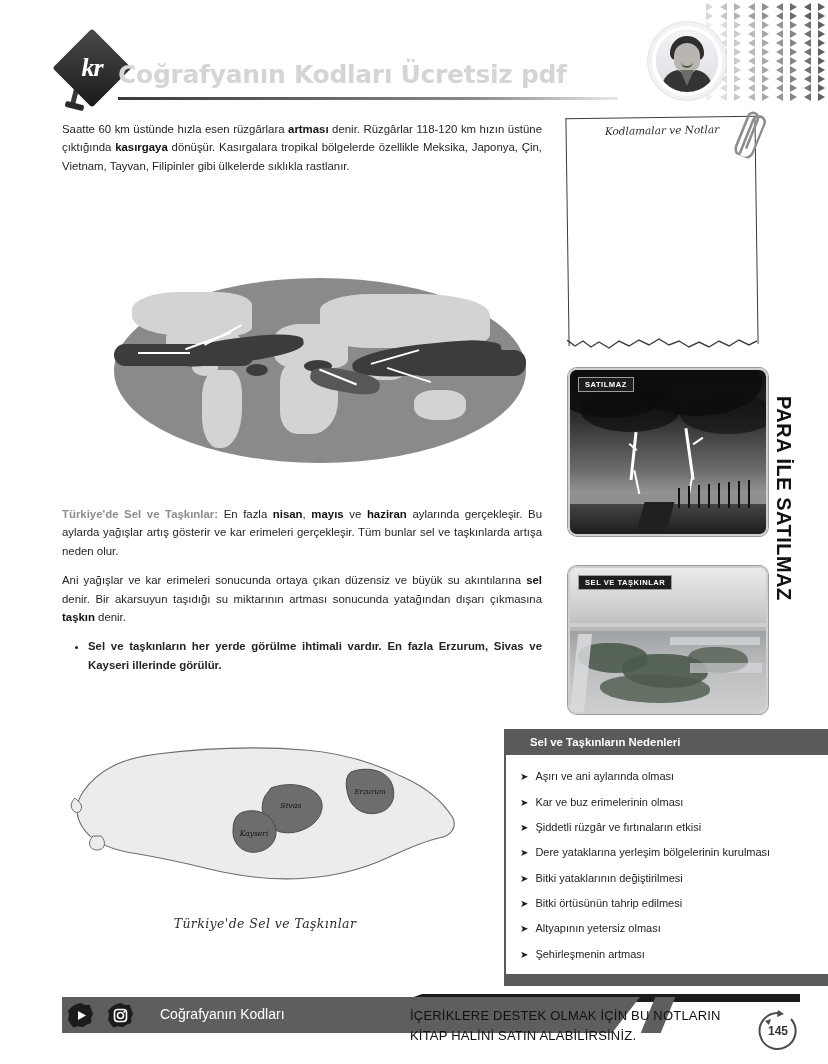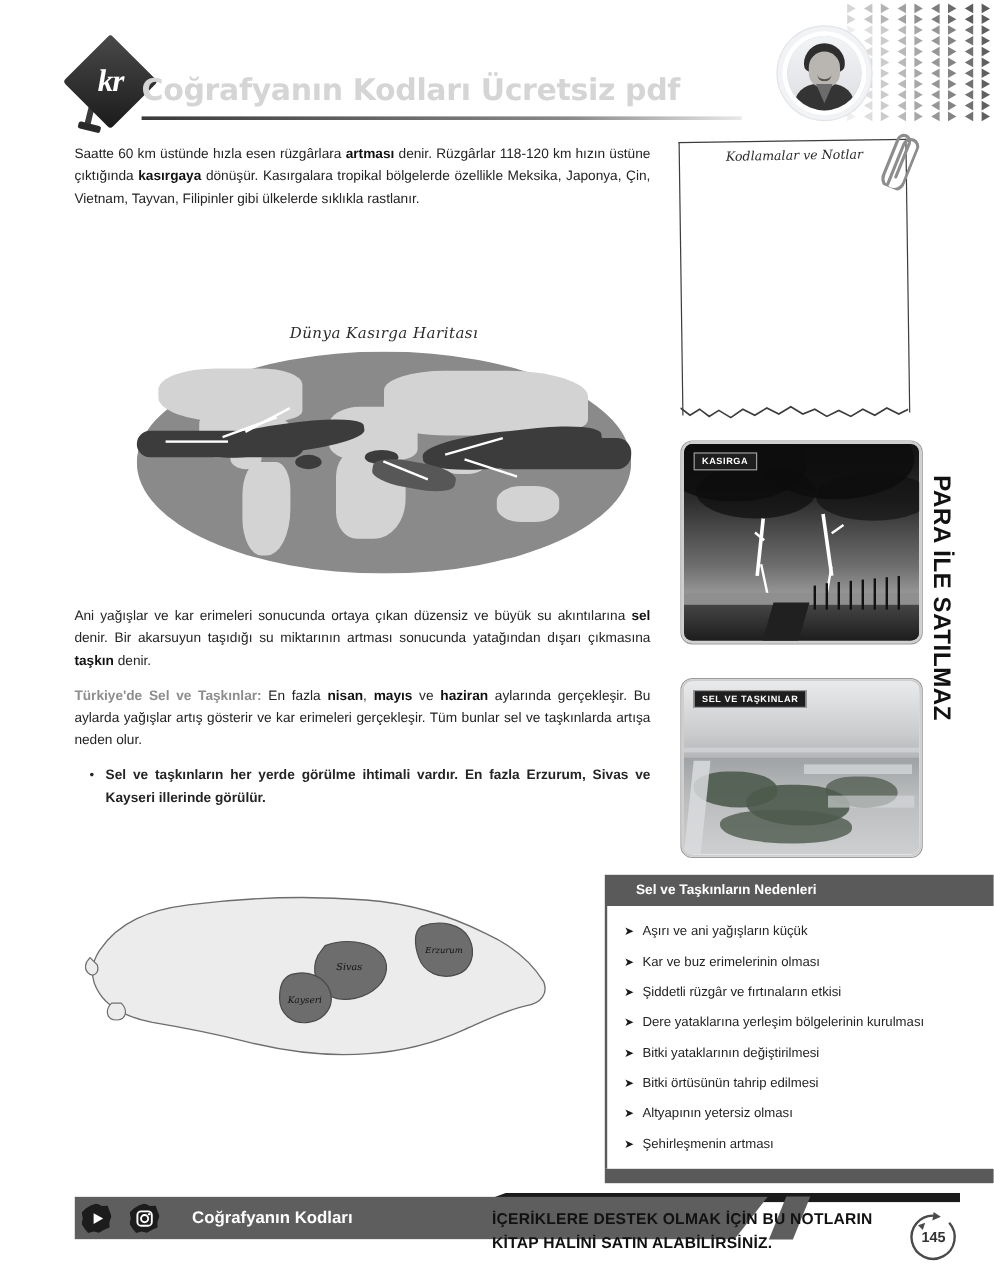--- a/index.html
+++ b/index.html
@@ -127,31 +127,31 @@
   .cause-item{display:flex;align-items:flex-start;gap:7px;font-size:11px;
       line-height:15px;color:#242424;padding:5.2px 0;}
   .arrow-ic{flex:0 0 auto;color:#1a1a1a;font-size:10px;line-height:15px;}
 
   
   #footer{position:absolute;left:0;top:992px;width:828px;height:72px;}
   #foot-left{position:absolute;left:62px;top:5px;width:578px;height:36px;
       background:#5e5e5e;clip-path:polygon(0 0,100% 0,calc(100% - 28px) 100%,0 100%);}
   #foot-slash{position:absolute;left:648px;top:5px;width:20px;height:36px;
       background:#5e5e5e;transform:skewX(-22deg);}
-  #foot-brand{position:absolute;left:160px;top:14px;font-size:14px;font-weight:bold;
+  #foot-brand{position:absolute;left:160px;top:14px;font-size:14px;font-weight:normal;
       color:#fff;}
   .soc{position:absolute;top:11px;width:25px;height:25px;background:#1c1c1c;}
   #soc-yt{left:68px;clip-path:polygon(50% 0%,68% 8%,87% 7%,93% 25%,100% 42%,93% 60%,
       93% 80%,75% 87%,58% 97%,40% 93%,22% 98%,10% 84%,0 68%,4% 48%,0 30%,14% 16%,30% 6%);}
   #soc-ig{left:108px;clip-path:polygon(50% 0%,68% 8%,87% 7%,93% 25%,100% 42%,93% 60%,
       93% 80%,75% 87%,58% 97%,40% 93%,22% 98%,10% 84%,0 68%,4% 48%,0 30%,14% 16%,30% 6%);}
   #foot-right{position:absolute;left:400px;top:2px;width:400px;height:8px;
       background:#1b1b1b;clip-path:polygon(22px 0,100% 0,100% 100%,0 100%);}
   #foot-msg{position:absolute;left:410px;top:14px;width:350px;font-size:13px;
-      font-weight:bold;color:#111;line-height:20px;letter-spacing:.2px;}
+      font-weight:normal;color:#111;line-height:20px;letter-spacing:.2px;}
   #pagenum{position:absolute;left:757px;top:1010px;width:42px;height:42px;}
   #pagenum .txt{position:absolute;inset:0;display:flex;align-items:center;
       justify-content:center;font-size:12px;font-weight:bold;color:#333;}
 </style>
 </head>
 <body>
 
 <div id="header">
   <div class="logo-stem"></div>
   <div class="logo-stem2"></div>
@@ -271,21 +271,20 @@
       <div class="smile"></div>
       <div class="collar"></div>
   </div>
 </div>
 
 <div id="left-col">
   <p class="body-p">Saatte 60 km üstünde hızla esen rüzgârlara <b>artması</b> denir. Rüzgârlar 118-120 km hızın üstüne çıktığında <b>kasırgaya</b> dönüşür. Kasırgalara tropikal bölgelerde özellikle Meksika, Japonya, Çin, Vietnam, Tayvan, Filipinler gibi ülkelerde sıklıkla rastlanır.</p>
 </div>
 
 <div id="worldmap-block">
-  <div class="hand-caption">Dünya Kasırga Haritası</div>
   <div id="worldmap">
     <div class="wm-ocean"></div>
 
     <div class="land" style="left:18px;top:14px;width:120px;height:44px;border-radius:40% 30% 20% 45%;"></div>
     <div class="land" style="left:52px;top:48px;width:78px;height:40px;border-radius:30% 50% 35% 20%;"></div>
     <div class="land" style="left:78px;top:80px;width:26px;height:18px;border-radius:50%;"></div>
     <div class="land" style="left:88px;top:92px;width:40px;height:78px;border-radius:35% 30% 50% 40%;"></div>
     <div class="land" style="left:166px;top:82px;width:58px;height:74px;border-radius:30% 35% 45% 30%;"></div>
     <div class="land" style="left:160px;top:46px;width:74px;height:44px;border-radius:35% 30% 20% 30%;"></div>
     <div class="land" style="left:206px;top:16px;width:170px;height:54px;border-radius:30% 40% 25% 30%;"></div>
@@ -303,22 +302,22 @@
     <div class="bolt" style="left:24px;top:74px;width:52px;height:2px;background:#fff;"></div>
     <div class="bolt" style="left:70px;top:62px;width:48px;height:2px;background:#fff;transform:rotate(-20deg);"></div>
     <div class="bolt" style="left:88px;top:56px;width:42px;height:2px;background:#fff;transform:rotate(-28deg);"></div>
     <div class="bolt" style="left:256px;top:78px;width:50px;height:2px;background:#fff;transform:rotate(-16deg);"></div>
     <div class="bolt" style="left:272px;top:96px;width:46px;height:2px;background:#fff;transform:rotate(18deg);"></div>
     <div class="bolt" style="left:204px;top:98px;width:40px;height:2px;background:#fff;transform:rotate(22deg);"></div>
   </div>
 </div>
 
 <div style="position:absolute;left:62px;top:505px;width:480px;">
+  <p class="body-p"><span class="lead">Türkiye'de Sel ve Taşkınlar:</span> En fazla <b>nisan</b>, <b>mayıs</b> ve <b>haziran</b> aylarında gerçekleşir. Bu aylarda yağışlar artış gösterir ve kar erimeleri gerçekleşir. Tüm bunlar sel ve taşkınlarda artışa neden olur.</p>
   <p class="body-p">Ani yağışlar ve kar erimeleri sonucunda ortaya çıkan düzensiz ve büyük su akıntılarına <b>sel</b> denir. Bir akarsuyun taşıdığı su miktarının artması sonucunda yatağından dışarı çıkmasına <b>taşkın</b> denir.</p>
-  <p class="body-p"><span class="lead">Türkiye'de Sel ve Taşkınlar:</span> En fazla <b>nisan</b>, <b>mayıs</b> ve <b>haziran</b> aylarında gerçekleşir. Bu aylarda yağışlar artış gösterir ve kar erimeleri gerçekleşir. Tüm bunlar sel ve taşkınlarda artışa neden olur.</p>
   <ul class="bullets">
     <li>Sel ve taşkınların her yerde görülme ihtimali vardır. En fazla <b>Erzurum</b>, <b>Sivas</b> ve <b>Kayseri</b> illerinde görülür.</li>
   </ul>
 </div>
 
 <div id="turkey-block">
   <svg id="turkey-svg" width="400" height="170" viewBox="0 0 400 170">
     <path d="M18,52 C34,28 60,18 92,14 C140,8 190,6 240,10 C280,13 312,24 340,38
              C362,48 378,62 388,78 C392,88 386,96 374,98 C356,102 340,110 322,118
              C300,128 272,136 242,138 C206,141 172,136 140,128 C112,121 86,116 62,112
@@ -331,20 +330,21 @@
 
     <path d="M178,72 C192,68 206,74 210,86 C214,98 206,110 192,112
              C178,114 168,104 168,92 C168,82 170,75 178,72 Z" fill="#6d6d6d" stroke="#4a4a4a" stroke-width="1"></path>
 
     <path d="M286,32 C302,26 320,30 326,42 C332,54 328,68 316,72
              C302,77 288,70 284,58 C280,47 280,36 286,32 Z" fill="#6d6d6d" stroke="#4a4a4a" stroke-width="1"></path>
     <text x="226" y="68" font-family="DejaVu Serif, serif" font-style="italic" font-size="8" fill="#111" text-anchor="middle">Sivas</text>
     <text x="189" y="96" font-family="DejaVu Serif, serif" font-style="italic" font-size="7.5" fill="#111" text-anchor="middle">Kayseri</text>
     <text x="305" y="54" font-family="DejaVu Serif, serif" font-style="italic" font-size="7" fill="#111" text-anchor="middle">Erzurum</text>
   </svg>
+  <div class="hand-caption tr-caption">Türkiye'de Sel ve Taşkınlar</div>
 </div>
 
 <div id="notepad">
   <div class="paper"></div>
   <svg class="tear" viewBox="0 0 190 14" preserveAspectRatio="none">
     <polyline points="0,3 8,9 16,4 24,10 32,5 42,11 52,4 62,9 72,3 82,8 92,2 102,8 112,4 122,10 132,5 142,10 152,4 162,9 172,3 182,8 190,4" fill="none" stroke="#3c3c3c" stroke-width="1.4"></polyline>
   </svg>
   <div id="note-title">Kodlamalar ve Notlar</div>
   <svg id="clip" viewBox="0 0 26 48">
     <path d="M13,46 L13,10 A6,6 0 0 1 25,10 L25,40 A9,9 0 0 1 7,40 L7,8 A5,5 0 0 1 17,8 L17,38" fill="none" stroke="#8d8d8d" stroke-width="2.6" stroke-linecap="round"></path>
@@ -370,21 +370,21 @@
     <div class="pole" style="left:118px;height:22px;"></div>
     <div class="pole" style="left:128px;height:23px;"></div>
     <div class="pole" style="left:138px;height:24px;"></div>
     <div class="pole" style="left:148px;height:25px;"></div>
     <div class="pole" style="left:158px;height:26px;"></div>
     <div class="pole" style="left:168px;height:27px;"></div>
     <div class="pole" style="left:178px;height:28px;"></div>
     <div style="position:absolute;left:70px;bottom:0;width:30px;height:32px;background:#202020;
                 transform:skewX(-16deg);"></div>
   </div>
-  <div class="ph-label">KASIRGA</div>
+  <div class="ph-label">SATILMAZ</div>
 </div>
 
 <div class="photo" id="photo-flood">
   <div class="inner">
     <div class="fl-sky"></div>
     <div class="fl-water"></div>
     <div class="fl-strip" style="left:0;top:38%;width:100%;height:4px;opacity:.6;"></div>
     <div class="fl-green" style="left:8px;top:52%;width:70px;height:30px;"></div>
     <div class="fl-green" style="left:52px;top:60%;width:86px;height:34px;"></div>
     <div class="fl-green" style="left:118px;top:55%;width:60px;height:26px;opacity:.75;"></div>
@@ -396,21 +396,21 @@
   <div class="ph-label">SEL VE TAŞKINLAR</div>
 </div>
 
 <div id="vert-text">PARA İLE SATILMAZ</div>
 
 <div id="causes">
   <div id="causes-head">Sel ve Taşkınların Nedenleri</div>
   <div id="causes-body">
       <div class="cause-item">
         <span class="arrow-ic">➤</span>
-        <span>Aşırı ve ani yağışların küçük</span>
+        <span>Aşırı ve ani aylarında olması</span>
       </div>
       <div class="cause-item">
         <span class="arrow-ic">➤</span>
         <span>Kar ve buz erimelerinin olması</span>
       </div>
       <div class="cause-item">
         <span class="arrow-ic">➤</span>
         <span>Şiddetli rüzgâr ve fırtınaların etkisi</span>
       </div>
       <div class="cause-item">

